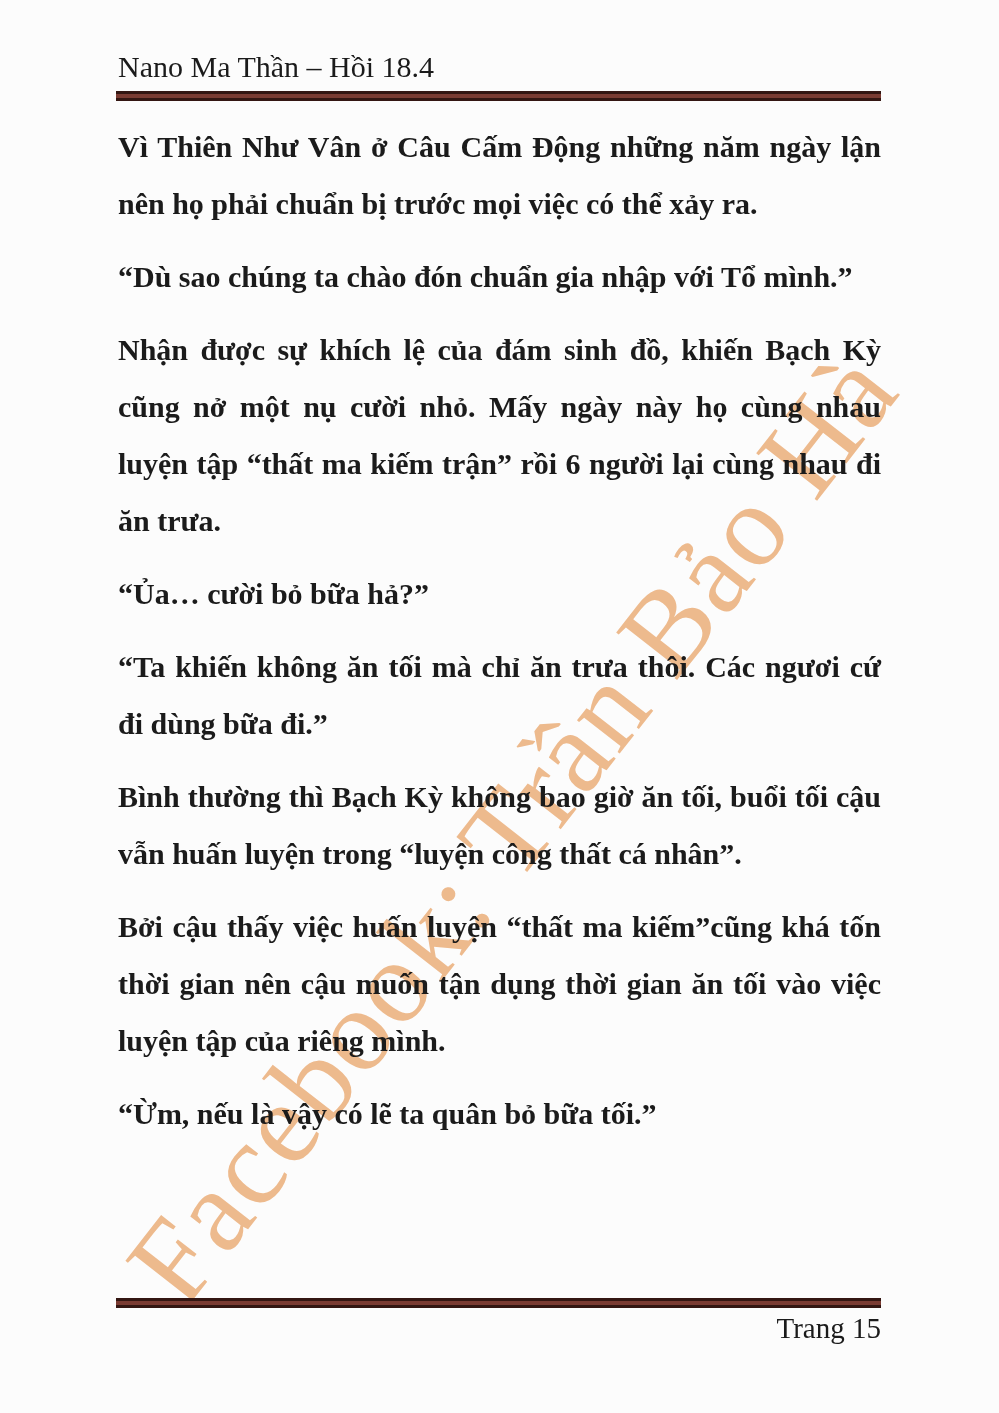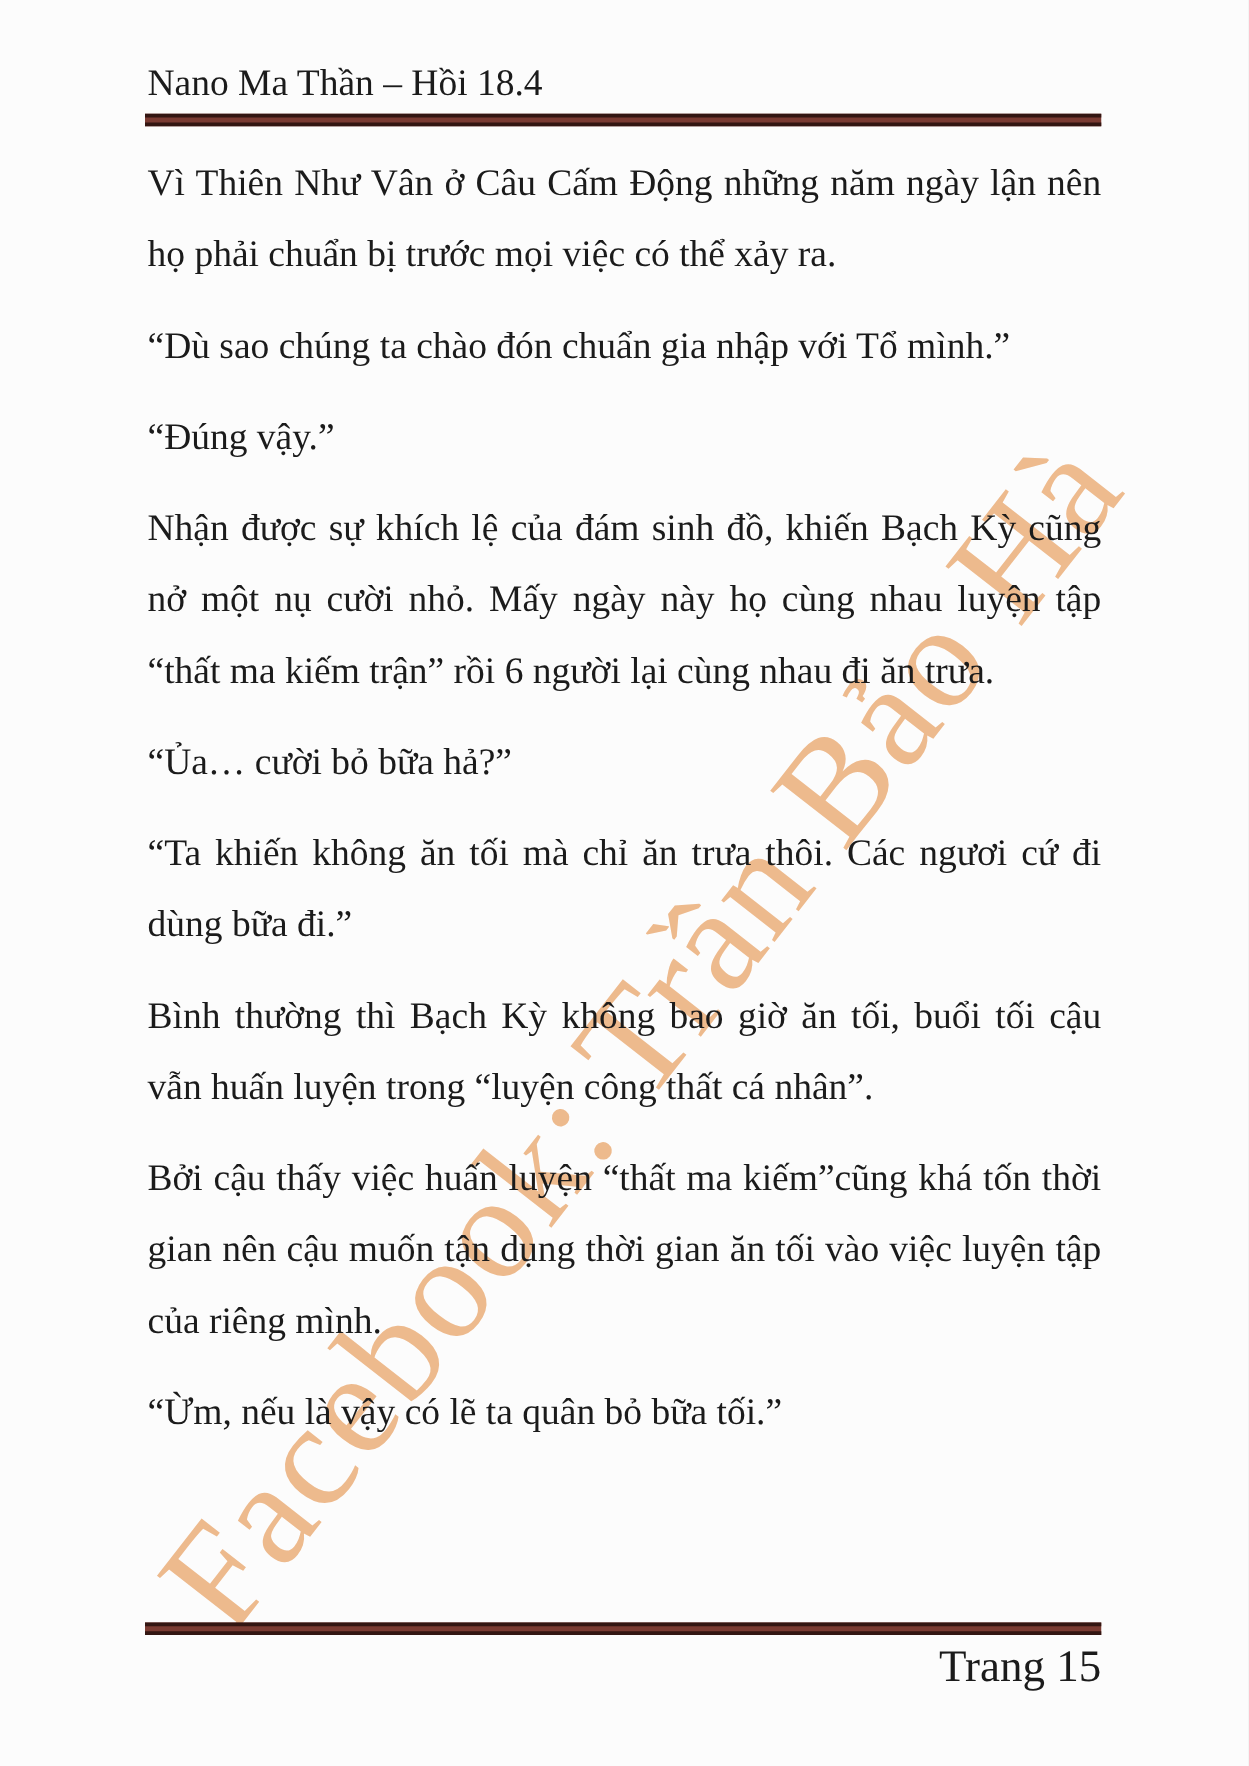--- a/index.html
+++ b/index.html
@@ -60,46 +60,46 @@
   .content{
     position:absolute;
     top:118px;left:118px;right:118px;
     z-index:1;
     font-size:30px;
   }
   .content p{
     line-height:57px;
     text-align:justify;
     margin-bottom:16px;
+    font-weight:bold;
   }
   .footer{
     position:absolute;
     top:1312px;left:118px;right:118px;
     z-index:1;
     text-align:right;
-    font-size:36px;
+    font-size:29px;
   }
 </style>
 </head>
 <body>
 
 <div class="page">
 
   <div class="watermark">Facebook: Trần Bảo Hà</div>
 
   <div class="header">
     <span>Nano Ma Thần – Hồi 18.4</span>
   </div>
 
   <div class="rule header-rule"></div>
 
   <div class="content">
     <p>Vì Thiên Như Vân ở Câu Cấm Động những năm ngày lận nên họ phải chuẩn bị trước mọi việc có thể xảy ra.</p>
     <p>“Dù sao chúng ta chào đón chuẩn gia nhập với Tổ mình.”</p>
-    <p>“Đúng vậy.”</p>
     <p>Nhận được sự khích lệ của đám sinh đồ, khiến Bạch Kỳ cũng nở một nụ cười nhỏ. Mấy ngày này họ cùng nhau luyện tập “thất ma kiếm trận” rồi 6 người lại cùng nhau đi ăn trưa.</p>
     <p>“Ủa… cười bỏ bữa hả?”</p>
     <p>“Ta khiến không ăn tối mà chỉ ăn trưa thôi. Các ngươi cứ đi dùng bữa đi.”</p>
     <p>Bình thường thì Bạch Kỳ không bao giờ ăn tối, buổi tối cậu vẫn huấn luyện trong “luyện công thất cá nhân”.</p>
     <p>Bởi cậu thấy việc huấn luyện “thất ma kiếm”cũng khá tốn thời gian nên cậu muốn tận dụng thời gian ăn tối vào việc luyện tập của riêng mình.</p>
     <p>“Ừm, nếu là vậy có lẽ ta quân bỏ bữa tối.”</p>
   </div>
 
   <div class="rule footer-rule"></div>
 

